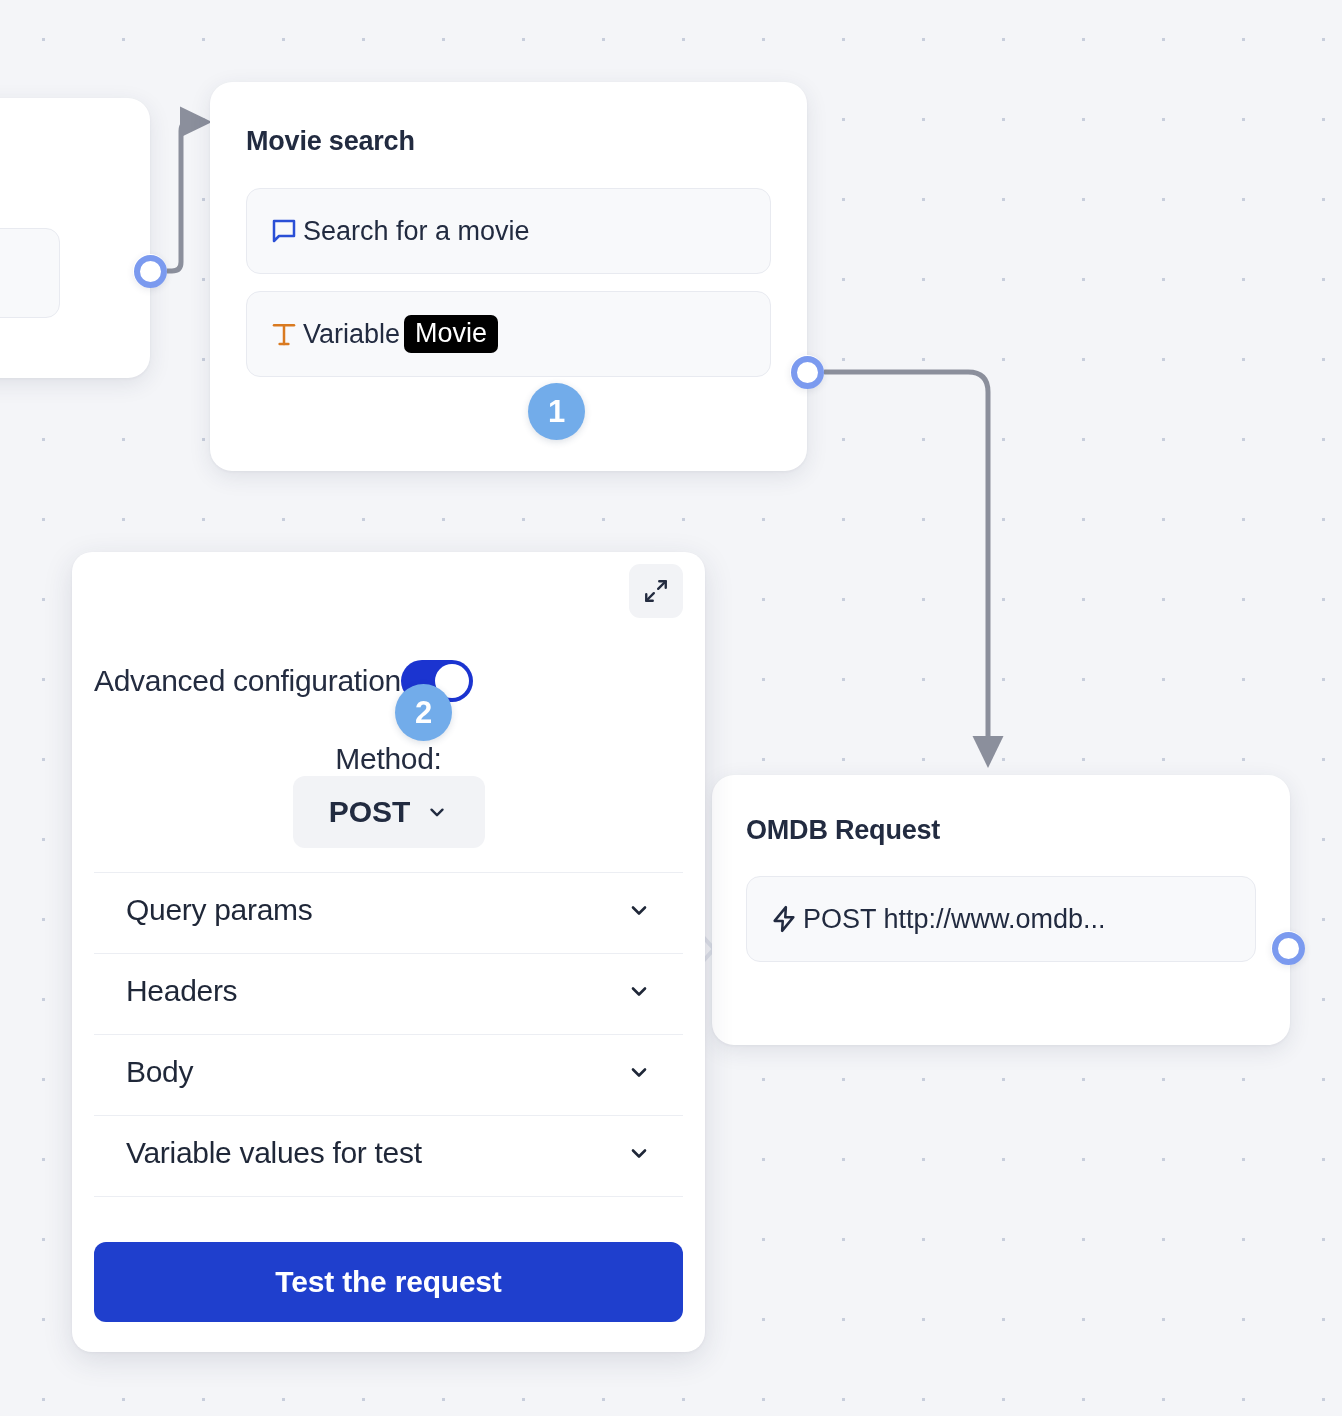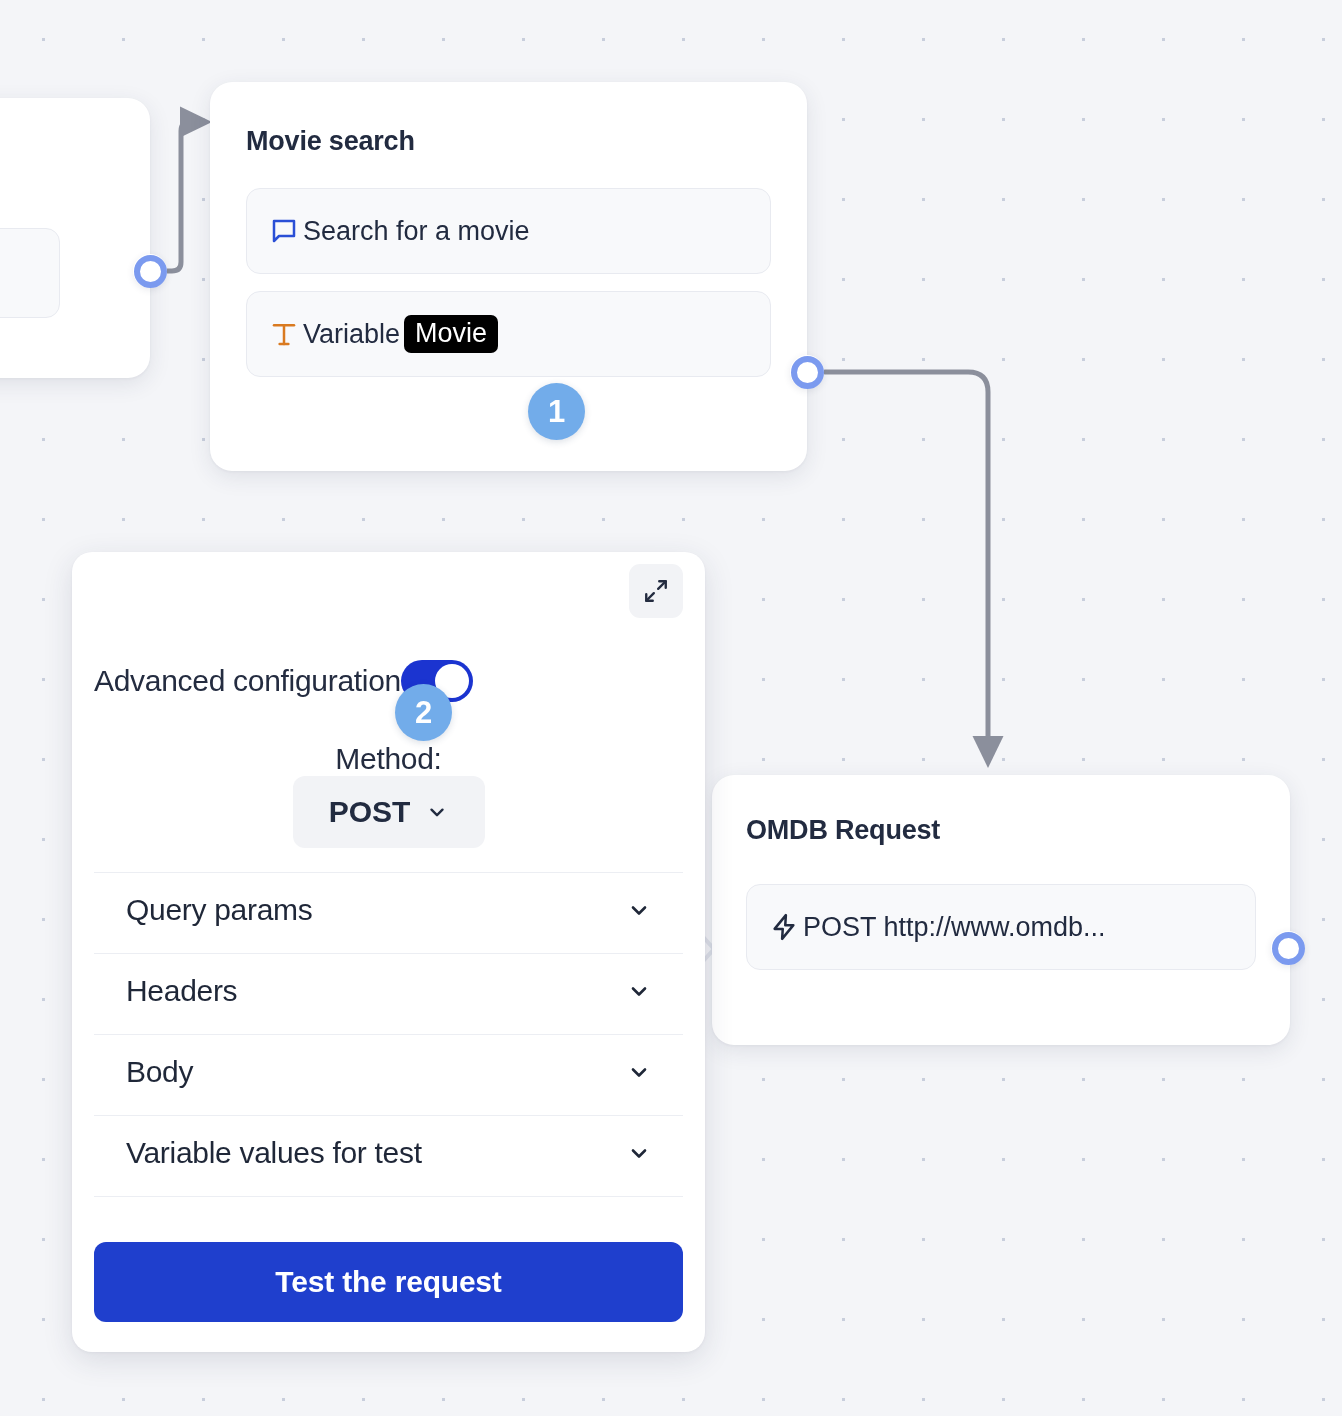--- a/index.html
+++ b/index.html
@@ -92,21 +92,21 @@
   }
 
   
   #node-omdb {
     left: 712px;
     top: 775px;
     width: 578px;
     height: 270px;
     padding: 40px 34px;
   }
-  #node-omdb .node-title { margin-bottom: 38px; }
+  #node-omdb .node-title { margin-bottom: 30px; }
 
   
   #node-partial {
     left: -60px;
     top: 98px;
     width: 210px;
     height: 280px;
     padding: 0;
   }
   #node-partial .stub-row {

